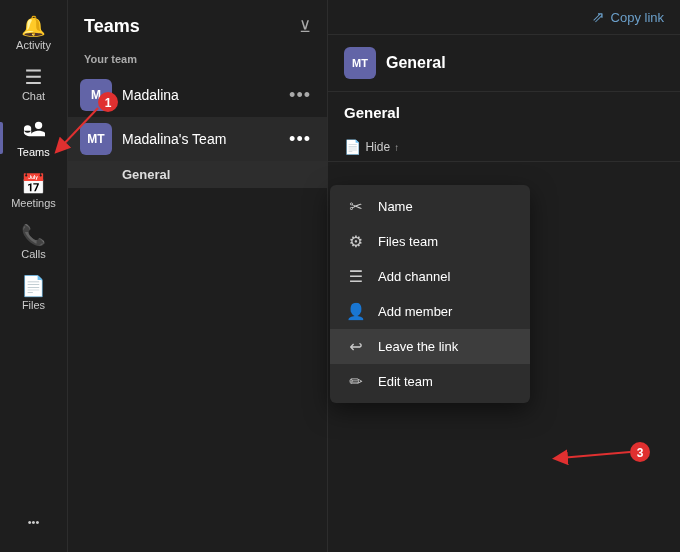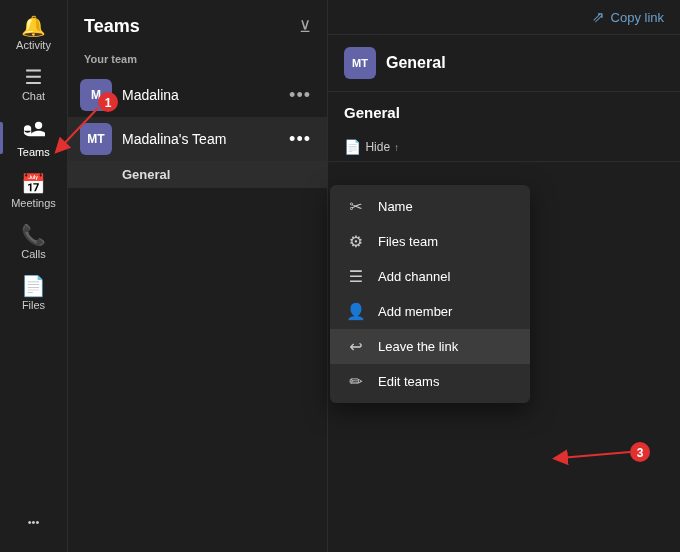--- a/index.html
+++ b/index.html
@@ -383,21 +383,21 @@
     <div class="context-menu-item">
       <span class="menu-icon">👤</span>
       <span>Add member</span>
     </div>
     <div class="context-menu-item active-highlight">
       <span class="menu-icon">↩</span>
       <span>Leave the link</span>
     </div>
     <div class="context-menu-item">
       <span class="menu-icon">✏</span>
-      <span>Edit teams</span>
+      <span>Edit team</span>
     </div>
   </div>
 
   <svg class="arrow-layer" viewBox="0 0 680 552" xmlns="http://www.w3.org/2000/svg">
 
     <defs>
       <marker id="arrowhead" markerWidth="8" markerHeight="8" refX="4" refY="4" orient="auto">
         <path d="M0,0 L8,4 L0,8 Z" fill="#e03030"></path>
       </marker>
     </defs>

